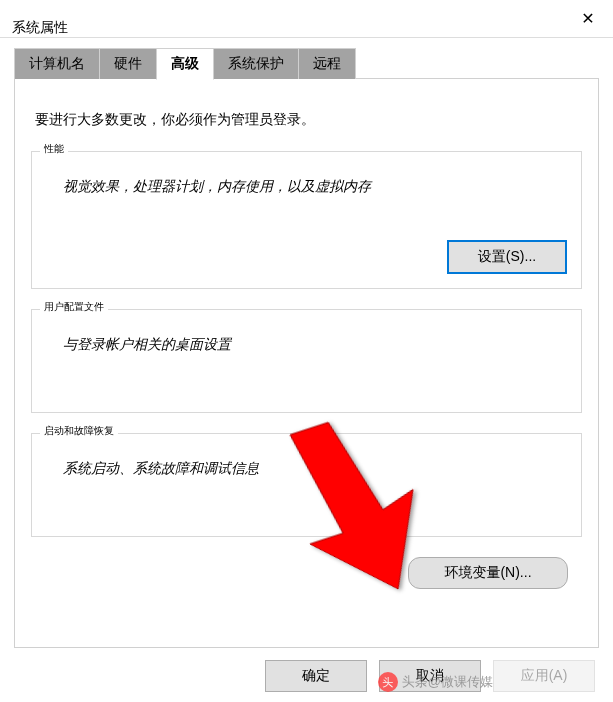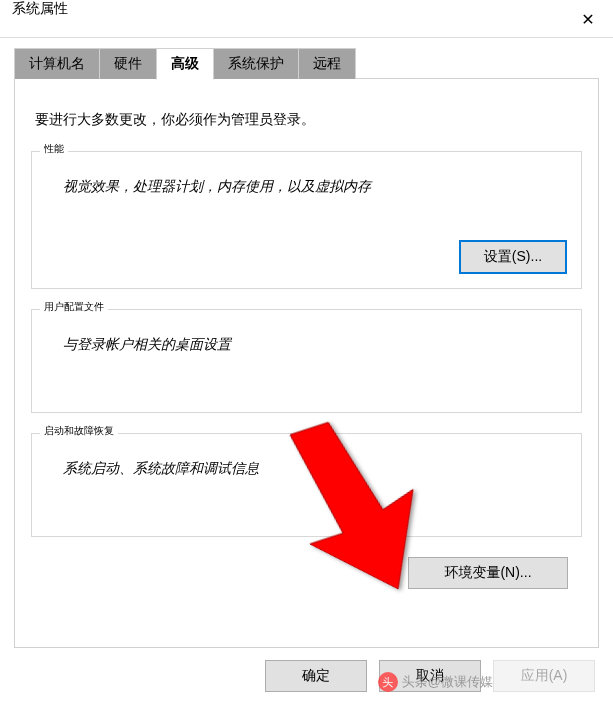--- a/index.html
+++ b/index.html
@@ -8,21 +8,21 @@
       font-size: 14px;
       background: #fff;
       width: 613px;
       height: 702px;
       overflow: hidden;
       position: relative;
     }
     .titlebar {
       height: 38px;
       display: flex;
-      align-items: flex-start;
+      align-items: flex-end;
       justify-content: space-between;
       padding-left: 12px;
       border-bottom: 1px solid #ddd;
       gap: 20px;
     }
     .close-btn {
       width: 50px;
       height: 38px;
       display: flex;
       align-items: center;
@@ -82,36 +82,36 @@
       font-style: italic;
     }
     .btn-row {
       display: flex;
       justify-content: flex-end;
     }
     .btn {
       border: 1px solid #adadad;
       background: #e1e1e1;
       padding: 6px 0;
-      width: 108px;
+      width: 120px;
       text-align: center;
       cursor: pointer;
       font-size: 14px;
       font-family: inherit;
     }
     .btn.highlighted {
       border: 2px solid #0078d7;
       background: #e1e1e1;
     }
     .env-row {
       display: flex;
       justify-content: flex-end;
       margin: 10px 14px 0 0;
     }
-    .env-row .btn { width: 160px; }
+    .env-row .btn { width: 160px; border-radius: 12px; }
     .bottom-buttons {
       position: absolute;
       bottom: 10px;
       right: 18px;
       display: flex;
       gap: 12px;
     }
     .bottom-buttons .btn { width: 102px; }
     .bottom-buttons .hidden-btn {
       opacity: 0.35;

